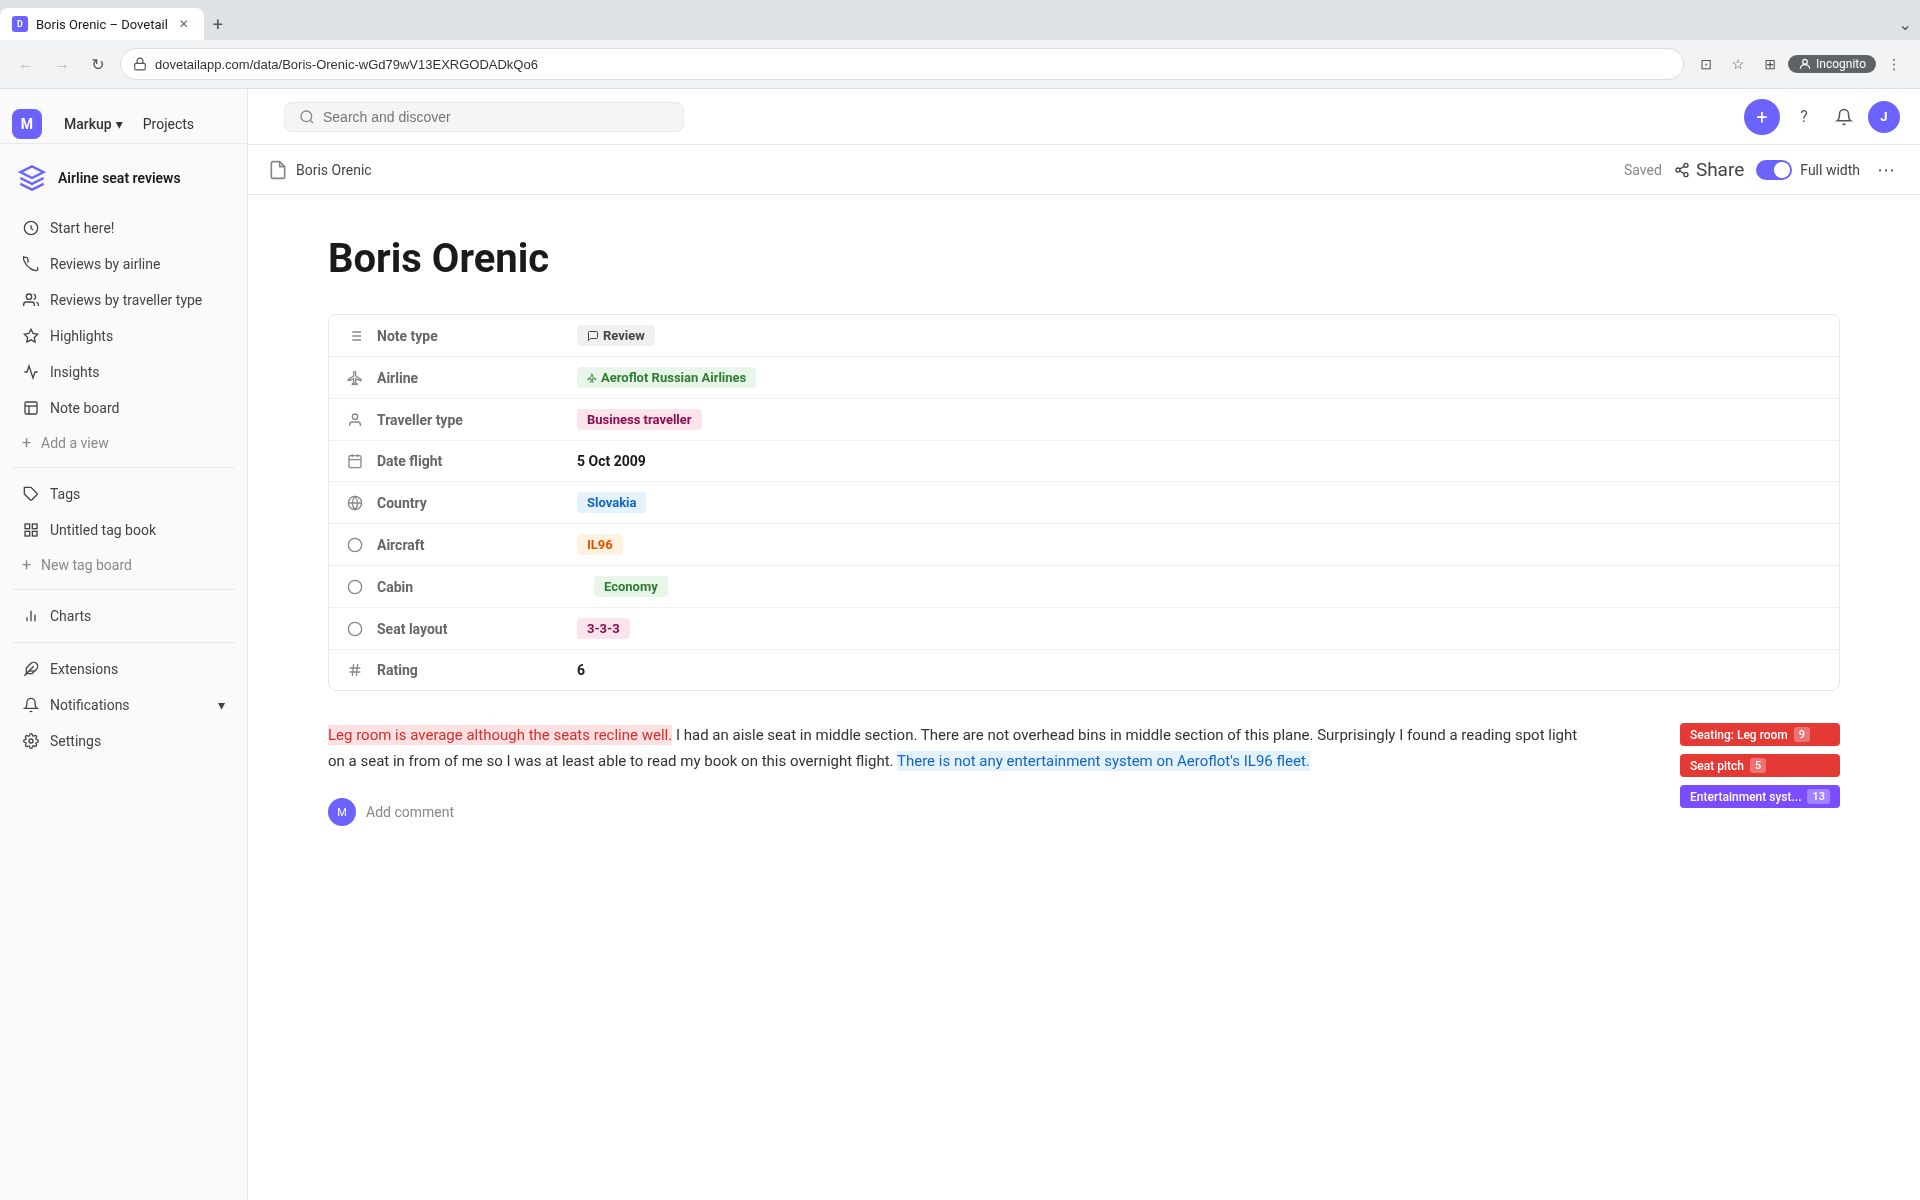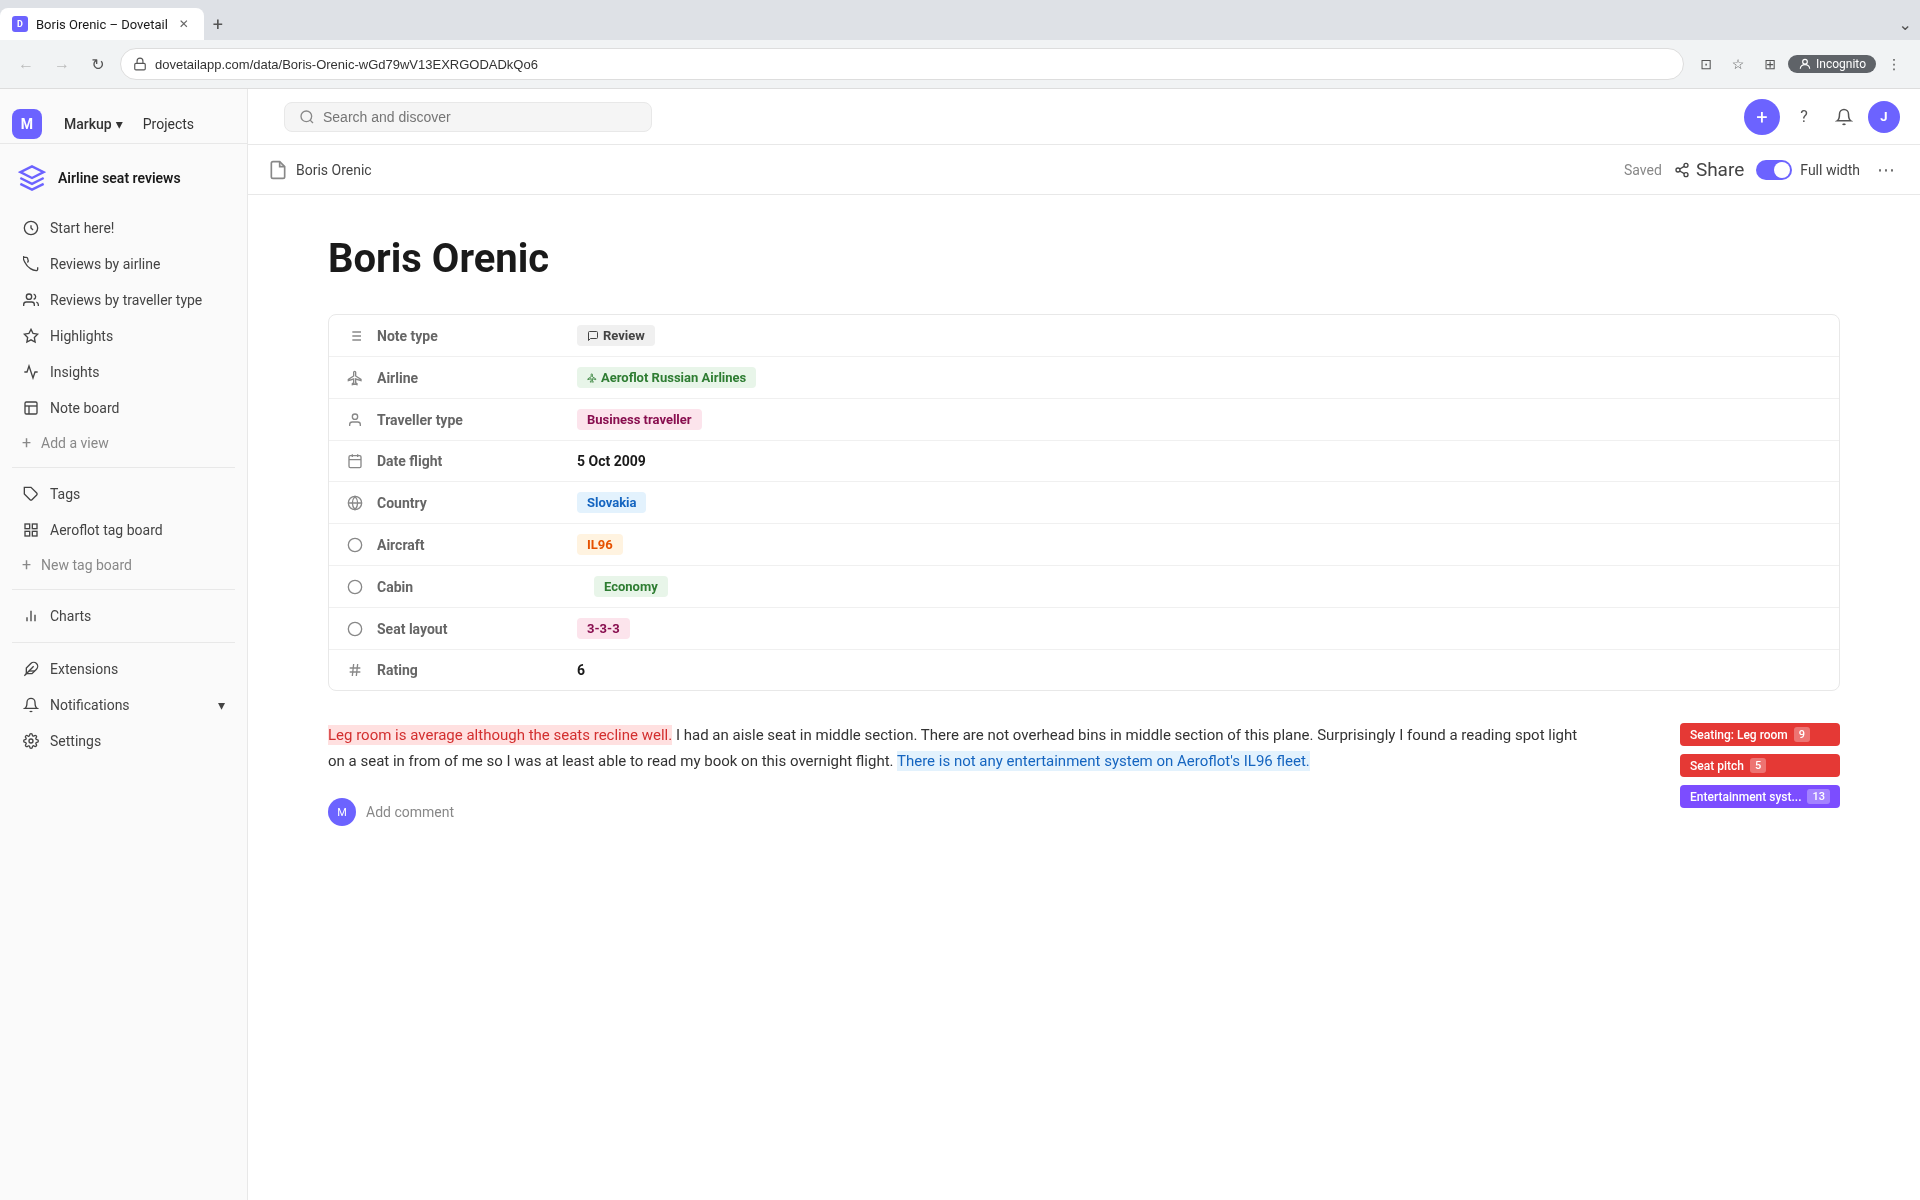--- a/index.html
+++ b/index.html
@@ -234,21 +234,21 @@
     </div>
     <div class="sidebar-item">
       <div class="sidebar-icon">
         <svg width="16" height="16" viewBox="0 0 24 24" fill="none" stroke="currentColor" stroke-width="2">
             <rect x="3" y="3" width="7" height="7"></rect>
             <rect x="14" y="3" width="7" height="7"></rect>
             <rect x="14" y="14" width="7" height="7"></rect>
             <rect x="3" y="14" width="7" height="7"></rect>
           </svg>
       </div>
-      <span>Aeroflot tag board</span>
+      <span>Untitled tag book</span>
     </div>
     <div class="sidebar-add">
       <span style="font-size:16px;">+</span>
       <span>New tag board</span>
     </div>
 
     <div class="sidebar-divider"></div>
 
     <div class="sidebar-item">
       <div class="sidebar-icon">
@@ -290,21 +290,21 @@
             <path d="M19.4 15a1.65 1.65 0 00.33 1.82l.06.06a2 2 0 010 2.83 2 2 0 01-2.83 0l-.06-.06a1.65 1.65 0 00-1.82-.33 1.65 1.65 0 00-1 1.51V21a2 2 0 01-4 0v-.09A1.65 1.65 0 009 19.4a1.65 1.65 0 00-1.82.33l-.06.06a2 2 0 01-2.83-2.83l.06-.06A1.65 1.65 0 004.68 15a1.65 1.65 0 00-1.51-1H3a2 2 0 010-4h.09A1.65 1.65 0 004.6 9a1.65 1.65 0 00-.33-1.82l-.06-.06a2 2 0 012.83-2.83l.06.06A1.65 1.65 0 009 4.68a1.65 1.65 0 001-1.51V3a2 2 0 014 0v.09a1.65 1.65 0 001 1.51 1.65 1.65 0 001.82-.33l.06-.06a2 2 0 012.83 2.83l-.06.06A1.65 1.65 0 0019.4 9a1.65 1.65 0 001.51 1H21a2 2 0 010 4h-.09a1.65 1.65 0 00-1.51 1z"></path>
           </svg>
       </div>
       <span>Settings</span>
     </div>
   </div>
 
   <div class="main">
 
     <div style="display:flex;align-items:center;border-bottom:1px solid #e8e8e8;padding:0 20px;height:56px;background:#fff;">
-      <div class="search-bar" style="max-width:500px;flex:none;width:368px;">
+      <div class="search-bar" style="max-width:500px;flex:none;width:400px;">
         <svg width="16" height="16" viewBox="0 0 24 24" fill="none" stroke="#888" stroke-width="2">
             <circle cx="11" cy="11" r="8"></circle>
             <line x1="21" y1="21" x2="16.65" y2="16.65"></line>
           </svg>
         <input type="text" placeholder="Search and discover" style="">
       </div>
       <div class="bar-actions" style="margin-left:auto;">
         <div class="add-btn">+</div>
         <div class="icon-btn">?</div>
         <div class="icon-btn">

